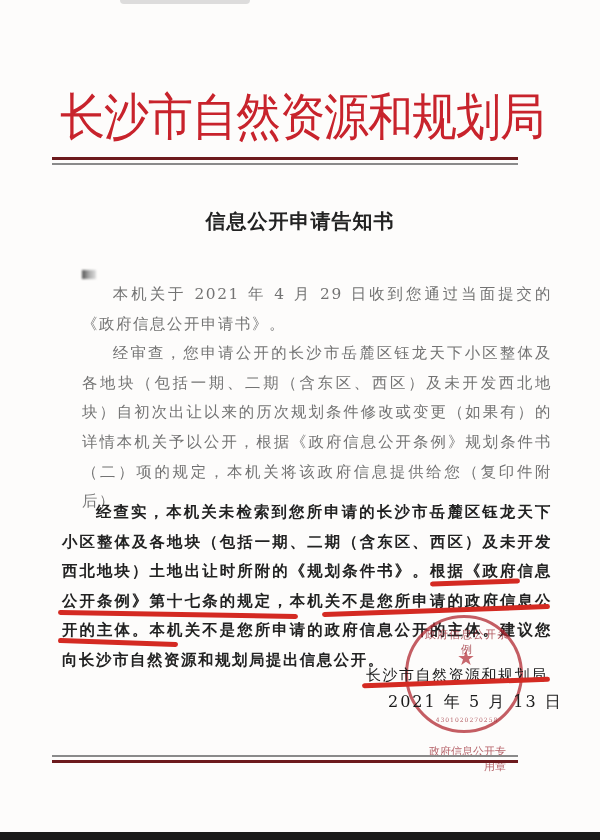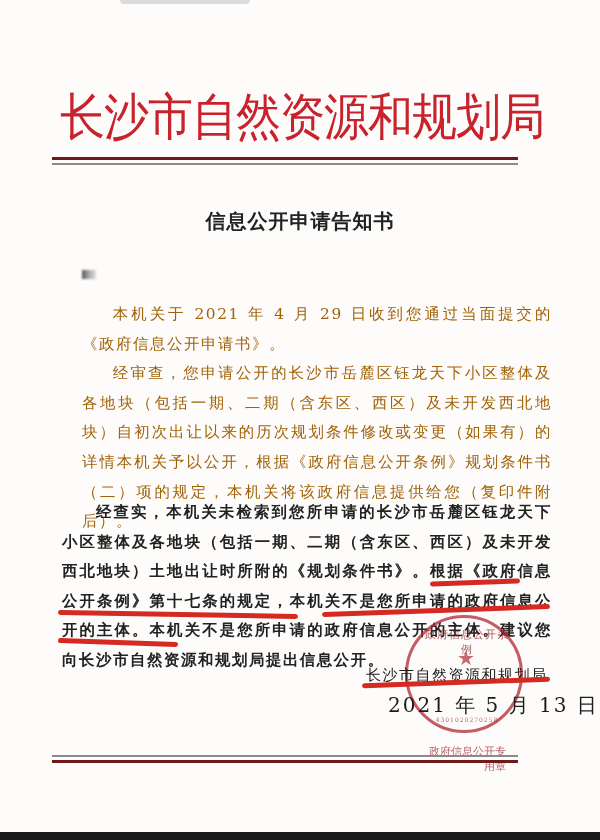--- a/index.html
+++ b/index.html
@@ -36,36 +36,36 @@
     position:absolute; left:0; top:208px; width:600px; text-align:center;
     font-family: "DejaVu Sans", sans-serif; font-weight:bold;
     font-size:20px; letter-spacing:1px; color:#222;
   }
   .redacted {
     position:absolute; left:82px; top:270px; width:14px; height:9px;
     background:linear-gradient(90deg,#555,#aaa,#ddd);
     filter:blur(1px);
   }
   .body-text {
-    position:absolute; left:82px; top:300px; width:470px;
-    font-size:15.4px; line-height:29.6px; color:#a16207;
+    position:absolute; left:82px; top:280px; width:470px;
+    font-size:15.4px; line-height:29.6px; color:#737373;
     letter-spacing:1.6px;
   }
   .body-text p { margin:0; text-indent:2em; text-align:justify; }
   .p3 { position:absolute; left:62px; top:498px; width:490px;
     font-size:15.4px; line-height:29.6px; color:#222; letter-spacing:1.6px; }
   .p3 p { margin:0; text-indent:2.2em; text-align:justify;font-weight:bold; }
   .underline-mark {
     position:absolute; height:5px; background:#d42a22; border-radius:3px;
   }
   .signature {
     position:absolute; left:366px; top:666px; width:200px;
     font-size:15px; color:#1b1b1b; letter-spacing:1.5px;
   }
-  .sig-date { position:absolute; left:388px; top:692px; font-size:20px; color:#1b1b1b; letter-spacing:2px; }
+  .sig-date { position:absolute; left:388px; top:692px; font-size:16px; color:#1b1b1b; letter-spacing:2px; }
   .stamp {
     position:absolute; left:405px; top:615px; width:118px; height:118px;
     border:3px solid rgba(176,40,48,0.75); border-radius:50%;
     box-sizing:border-box;
   }
   .stamp-star {
     position:absolute; left:49px; top:28px; font-size:20px; color:rgba(176,40,48,0.7);
   }
   .stamp-arc {
     position:absolute; left:14px; top:9px; width:90px; text-align:center;

